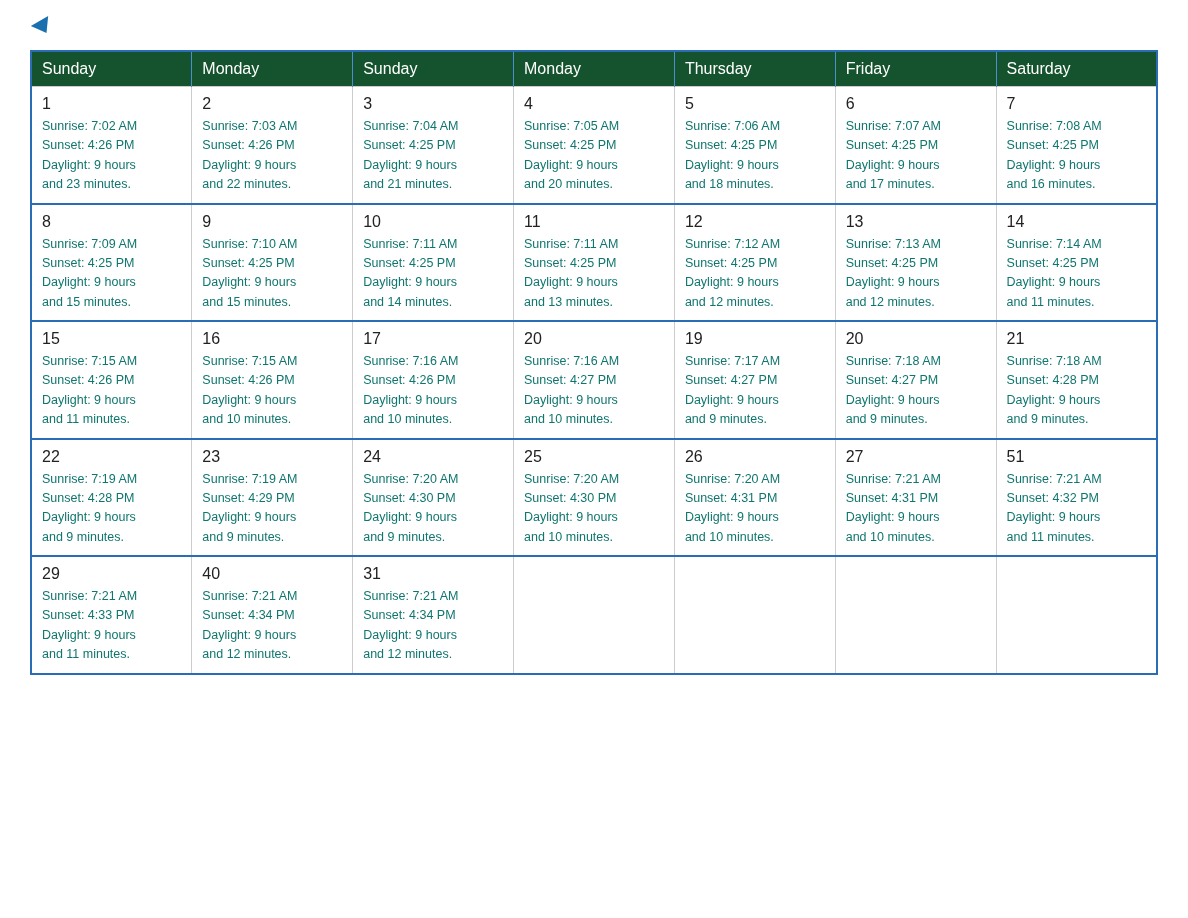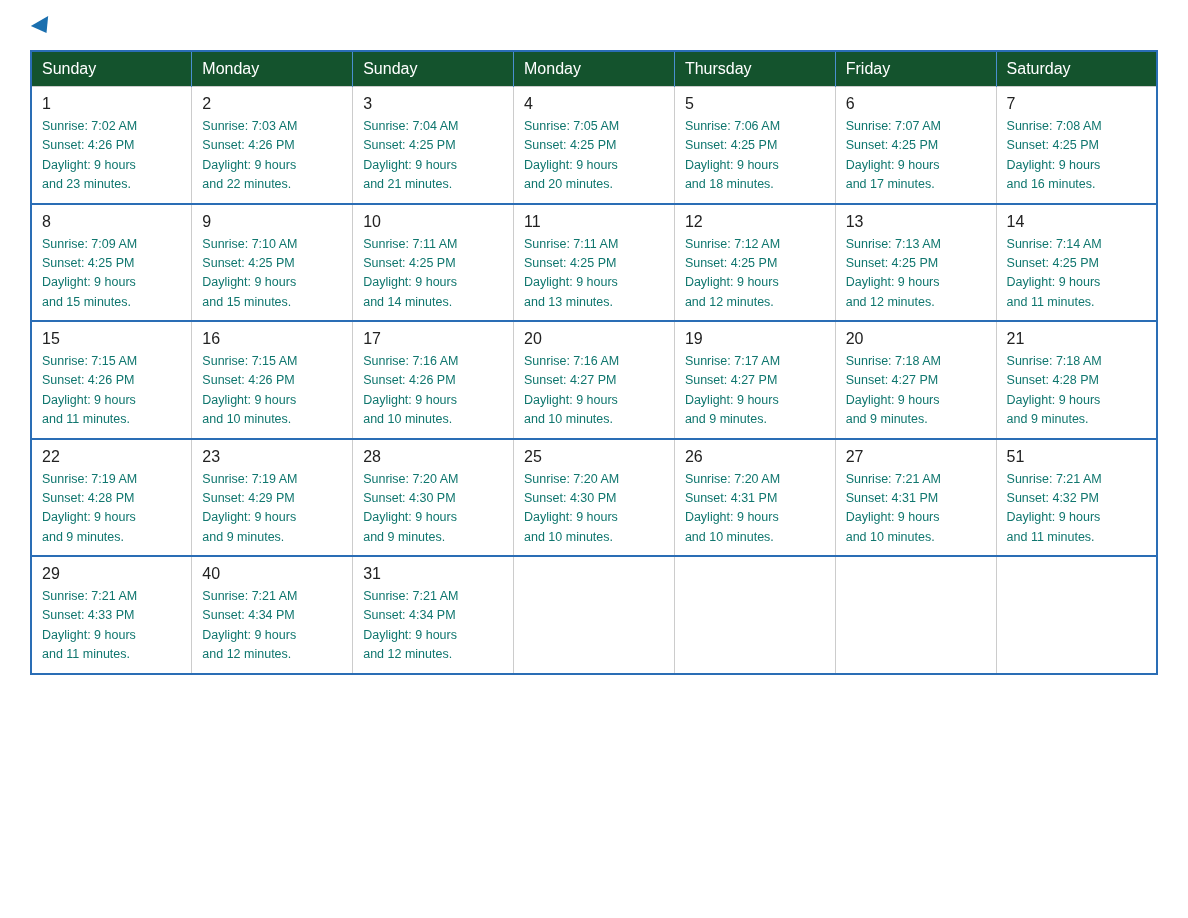--- a/index.html
+++ b/index.html
@@ -229,21 +229,21 @@
       <tr>
         <td>
           <div class="day-number">22</div>
           <div class="day-info">Sunrise: 7:19 AM<br>Sunset: 4:28 PM<br>Daylight: 9 hours<br>and 9 minutes.</div>
         </td>
         <td>
           <div class="day-number">23</div>
           <div class="day-info">Sunrise: 7:19 AM<br>Sunset: 4:29 PM<br>Daylight: 9 hours<br>and 9 minutes.</div>
         </td>
         <td>
-          <div class="day-number">28</div>
+          <div class="day-number">24</div>
           <div class="day-info">Sunrise: 7:20 AM<br>Sunset: 4:30 PM<br>Daylight: 9 hours<br>and 9 minutes.</div>
         </td>
         <td>
           <div class="day-number">25</div>
           <div class="day-info">Sunrise: 7:20 AM<br>Sunset: 4:30 PM<br>Daylight: 9 hours<br>and 10 minutes.</div>
         </td>
         <td>
           <div class="day-number">26</div>
           <div class="day-info">Sunrise: 7:20 AM<br>Sunset: 4:31 PM<br>Daylight: 9 hours<br>and 10 minutes.</div>
         </td>

